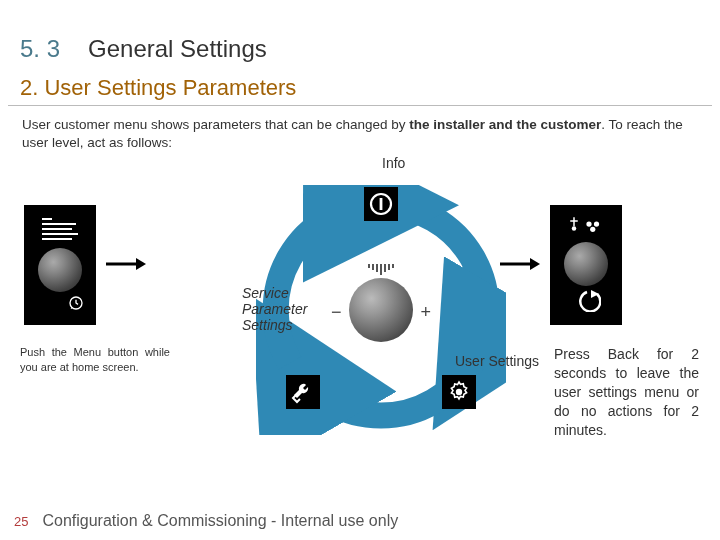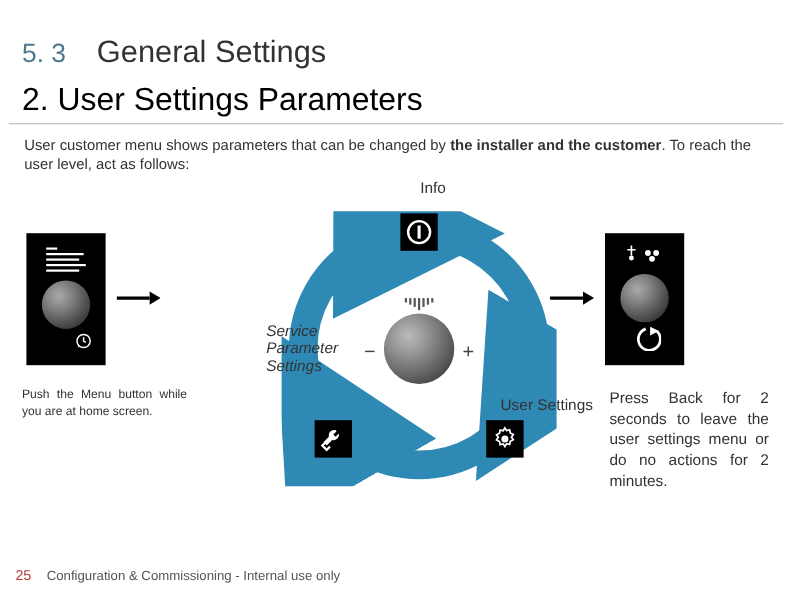--- a/index.html
+++ b/index.html
@@ -19,27 +19,27 @@
   }
   .section-num {
     color: #4a7a8c;
     font-size: 24px;
     font-weight: 400;
     margin-right: 28px;
     margin-top: 23px;
   }
   .section-title {
     color: #333;
-    font-size: 28px;
+    font-size: 24px;
     font-weight: 300;
   }
   .sub-header {
-    font-size: 29px;
+    font-size: 22px;
     font-weight: 300;
-    color: #000000;
+    color: #a16207;
     padding: 6px 16px 4px 12px;
     border-bottom: 1px solid #bbb;
     margin: 0 8px;
   }
   .intro {
     font-size: 13.5px;
     padding: 10px 22px 4px 22px;
     line-height: 1.3;
   }
   .intro b { font-weight: 700; }
@@ -188,21 +188,21 @@
   .node-top { left: 108px; top: 2px; }
   .node-bl  { left: 30px; top: 190px; }
   .node-br  { left: 186px; top: 190px; }
 
   .footer {
     position: absolute;
     left: 14px; bottom: 10px;
     display:flex; align-items:center; gap:14px;
   }
   .page-num { color:#b33c3c; font-size:13px; font-weight:400;}
-  .footer-text { font-size:12px; color:#555;text-align:center; }
+  .footer-text { font-size:16px; color:#555;text-align:center; }
 </style>
 </head>
 <body>
 
 <div class="header">
   <span class="section-num">5. 3</span>
   <span class="section-title">General Settings</span>
 </div>
 
 <div class="sub-header">2. User Settings Parameters</div>

